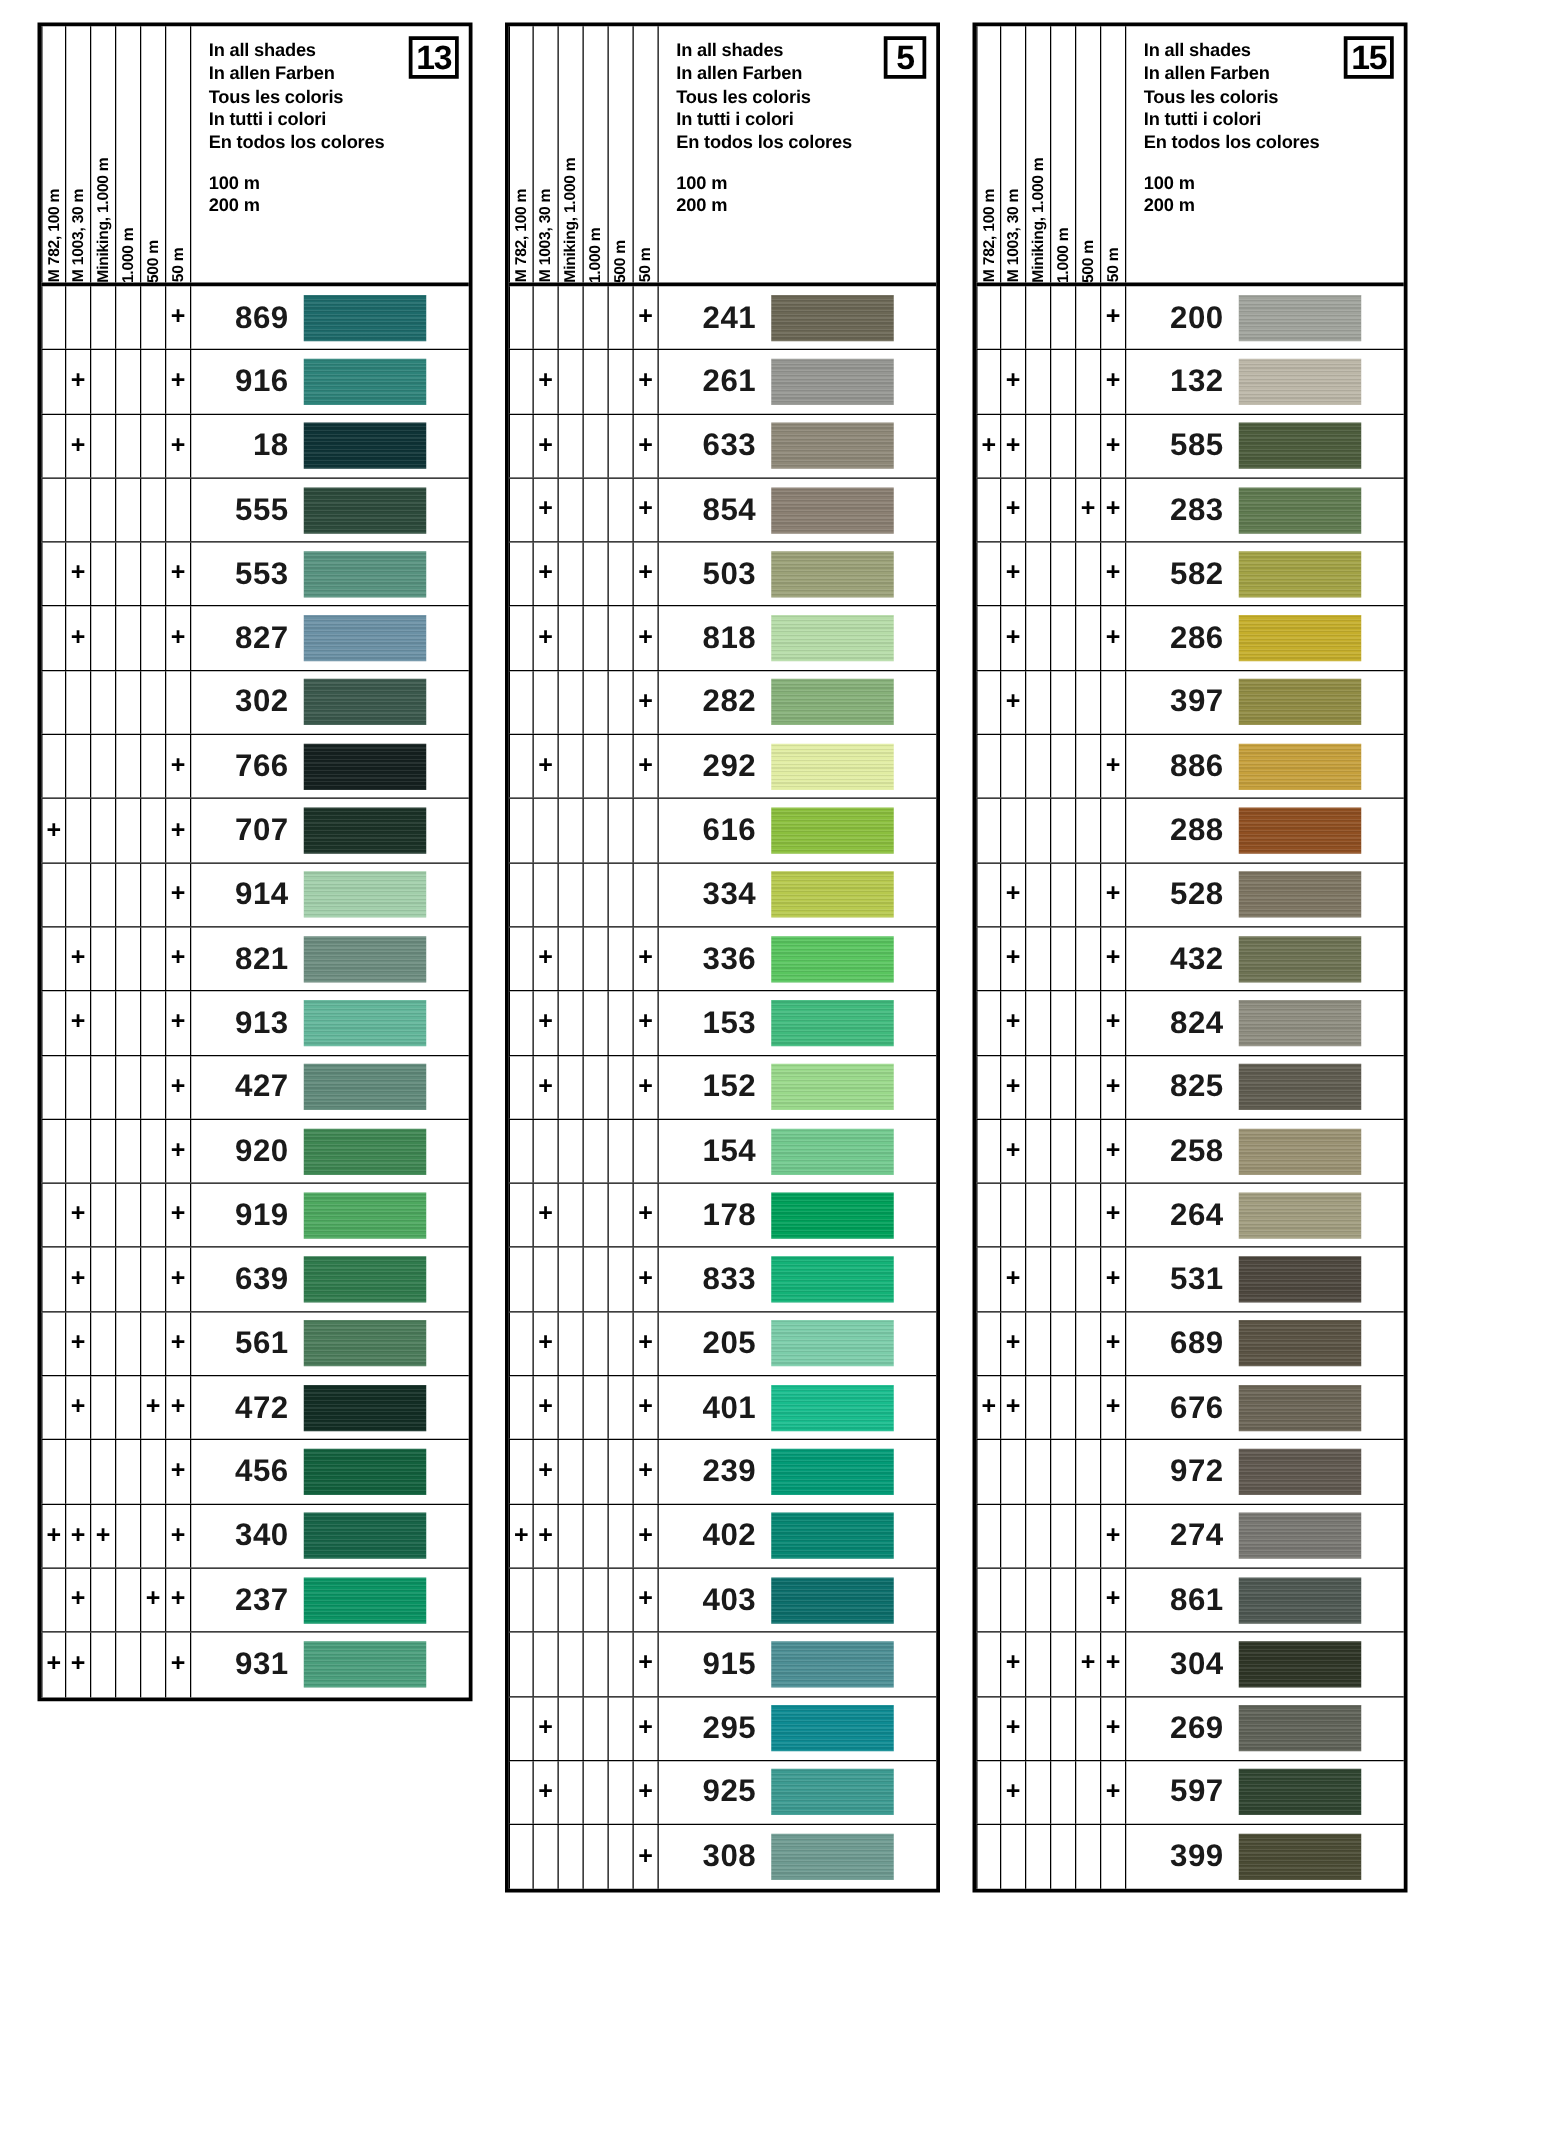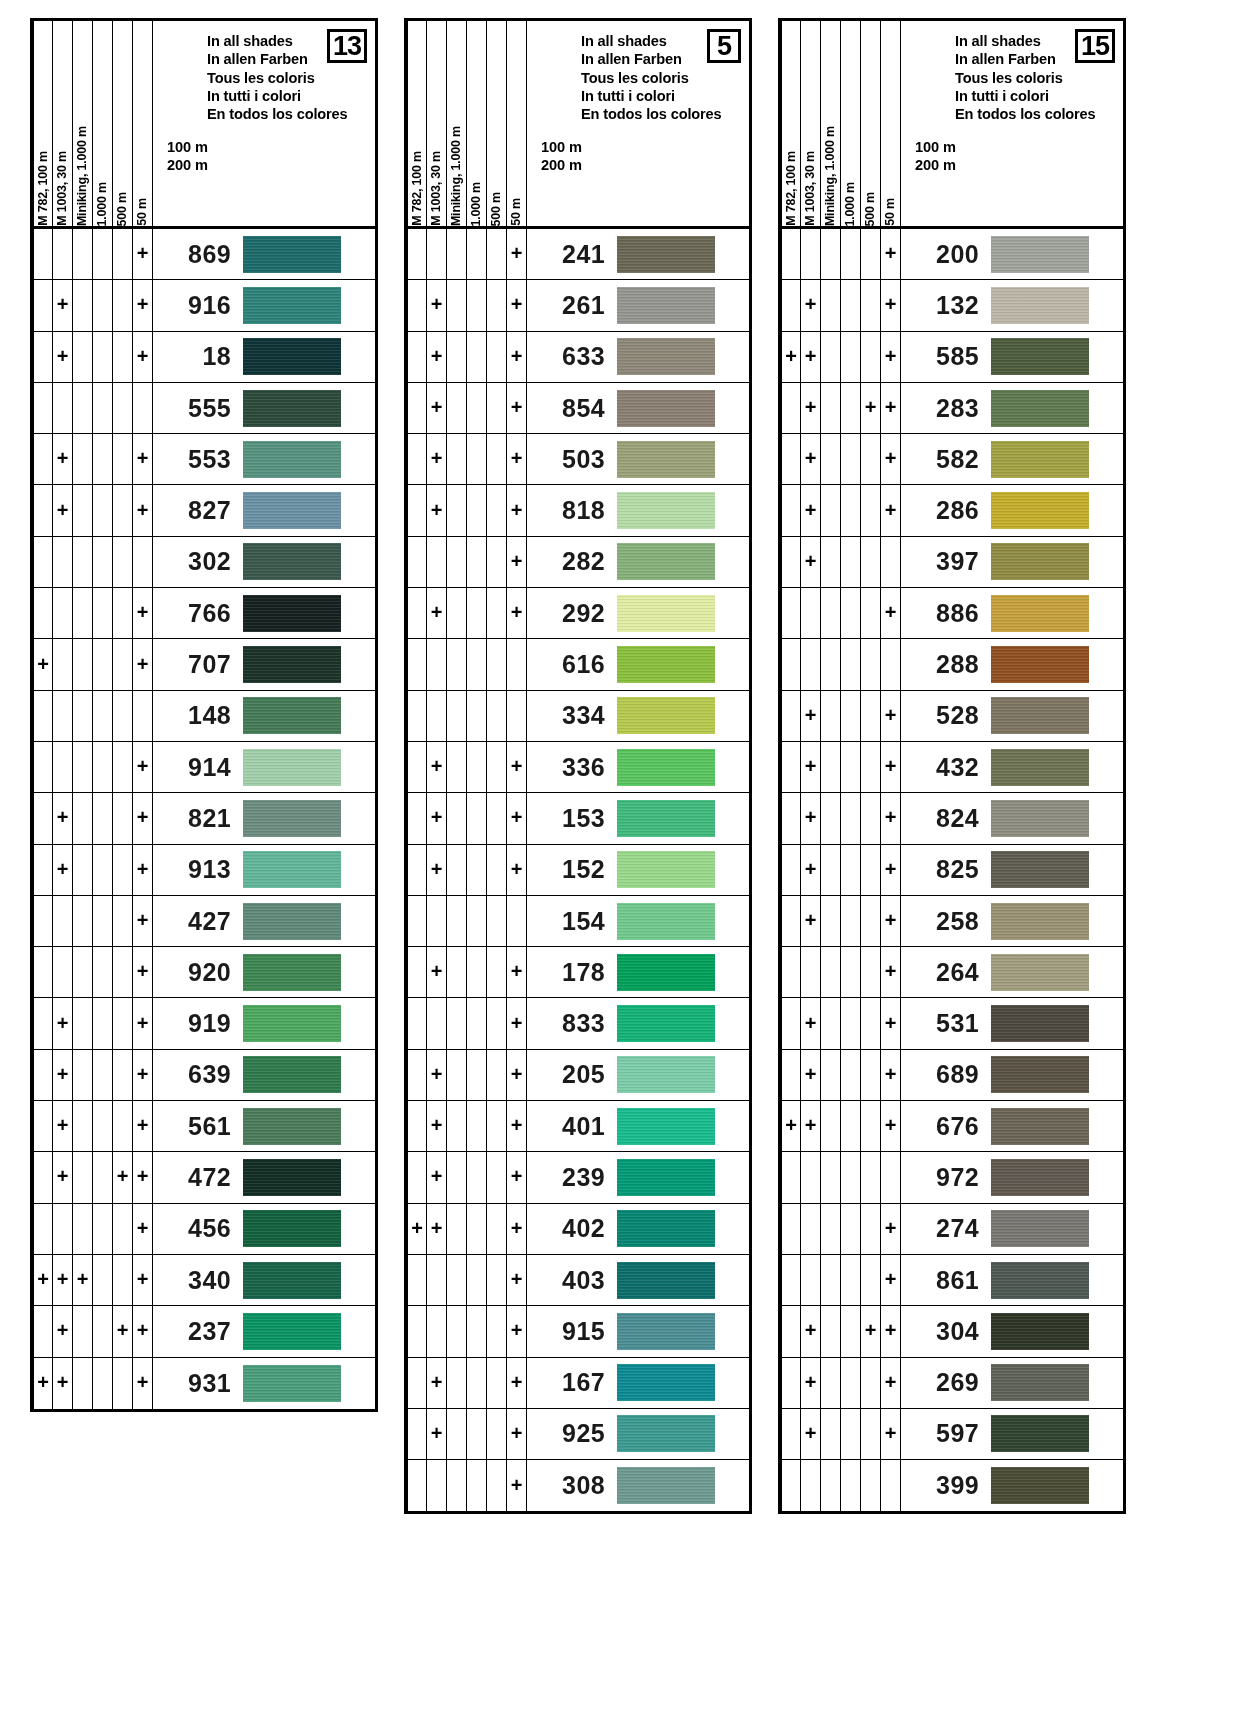--- a/index.html
+++ b/index.html
@@ -73,21 +73,20 @@
     position: relative;
     padding: 11px 0 0 14px;
     box-sizing: border-box;
   }
   .shades {
     font-size: 14.6px;
     font-weight: bold;
     line-height: 1.255;
     letter-spacing: -0.15px;
     color: #000;
-    margin-left: 40px;
   }
   .metres {
     margin-top: 14px;
     font-size: 14.6px;
     font-weight: bold;
     line-height: 1.24;
     letter-spacing: -0.1px;
     color: #000;
   }
   .page-no {
@@ -344,32 +343,20 @@
           <div class="swatch-cell">
             <div class="swatch" style="background: rgb(27, 50, 39);"></div>
           </div>
         </div>
         <div class="row">
           <div class="tickcol"></div>
           <div class="tickcol"></div>
           <div class="tickcol"></div>
           <div class="tickcol"></div>
           <div class="tickcol"></div>
-          <div class="tickcol"></div>
-          <div class="num">148</div>
-          <div class="swatch-cell">
-            <div class="swatch" style="background: rgb(68, 122, 86);"></div>
-          </div>
-        </div>
-        <div class="row">
-          <div class="tickcol"></div>
-          <div class="tickcol"></div>
-          <div class="tickcol"></div>
-          <div class="tickcol"></div>
-          <div class="tickcol"></div>
           <div class="tickcol">
             <span>+</span>
           </div>
           <div class="num">914</div>
           <div class="swatch-cell">
             <div class="swatch" style="background: rgb(162, 207, 171);"></div>
           </div>
         </div>
         <div class="row">
           <div class="tickcol"></div>
@@ -943,21 +930,21 @@
           <div class="tickcol"></div>
           <div class="tickcol">
             <span>+</span>
           </div>
           <div class="tickcol"></div>
           <div class="tickcol"></div>
           <div class="tickcol"></div>
           <div class="tickcol">
             <span>+</span>
           </div>
-          <div class="num">167</div>
+          <div class="num">295</div>
           <div class="swatch-cell">
             <div class="swatch" style="background: rgb(13, 138, 146);"></div>
           </div>
         </div>
         <div class="row">
           <div class="tickcol"></div>
           <div class="tickcol">
             <span>+</span>
           </div>
           <div class="tickcol"></div>

